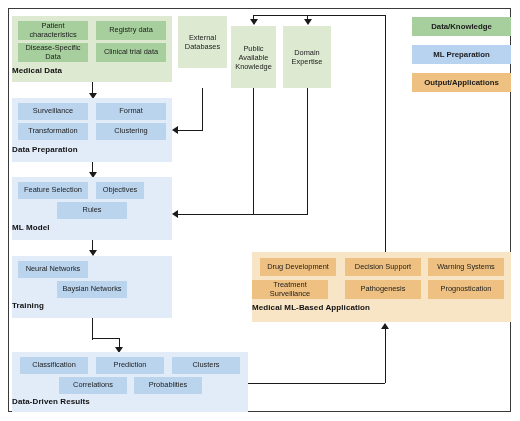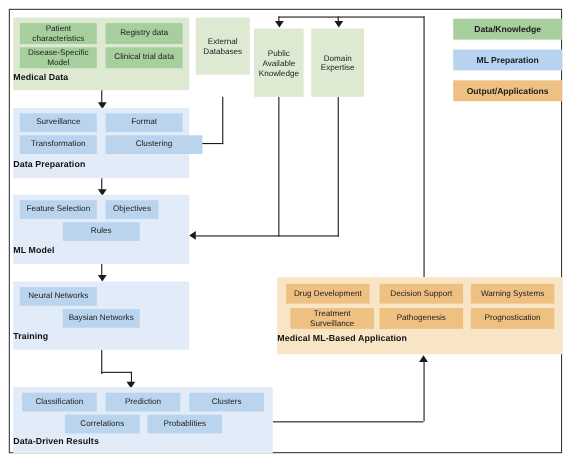--- a/index.html
+++ b/index.html
@@ -159,21 +159,21 @@
   <div class="arrow up" style="left:381.3px;top:323px;"></div>
 
   <div class="group green" style="left:12px;top:16px;width:160px;height:66px;">
     <div class="chip green" style="left:6px;top:5px;width:70px;height:19px;">
       <span>Patient characteristics</span>
     </div>
     <div class="chip green" style="left:84px;top:5px;width:70px;height:19px;">
       <span>Registry data</span>
     </div>
     <div class="chip green" style="left:6px;top:27px;width:70px;height:19px;">
-      <span>Disease-Specific Model</span>
+      <span>Disease-Specific Data</span>
     </div>
     <div class="chip green" style="left:84px;top:27px;width:70px;height:19px;">
       <span>Clinical trial data</span>
     </div>
     <div class="caption" style="top:50px;">Medical Data</div>
   </div>
 
   <div class="tallbox" style="left:178px;top:16px;width:49px;height:52px;">
     <span>External Databases</span>
   </div>
@@ -197,21 +197,21 @@
   <div class="group blue" style="left:12px;top:98px;width:160px;height:64px;">
     <div class="chip blue" style="left:6px;top:5px;width:70px;height:17px;">
       <span>Surveillance</span>
     </div>
     <div class="chip blue" style="left:84px;top:5px;width:70px;height:17px;">
       <span>Format</span>
     </div>
     <div class="chip blue" style="left:6px;top:25px;width:70px;height:17px;">
       <span>Transformation</span>
     </div>
-    <div class="chip blue" style="left:84px;top:25px;width:88px;height:17px;">
+    <div class="chip blue" style="left:84px;top:25px;width:70px;height:17px;">
       <span>Clustering</span>
     </div>
     <div class="caption" style="top:47px;">Data Preparation</div>
   </div>
 
   <div class="group blue" style="left:12px;top:177px;width:160px;height:63px;">
     <div class="chip blue" style="left:6px;top:5px;width:70px;height:17px;">
       <span>Feature Selection</span>
     </div>
     <div class="chip blue" style="left:84px;top:5px;width:48px;height:17px;">
@@ -255,21 +255,21 @@
   <div class="group orange" style="left:252px;top:252px;width:259px;height:70px;">
     <div class="chip orange" style="left:8px;top:6px;width:76px;height:18px;">
       <span>Drug Development</span>
     </div>
     <div class="chip orange" style="left:93px;top:6px;width:76px;height:18px;">
       <span>Decision Support</span>
     </div>
     <div class="chip orange" style="left:176px;top:6px;width:76px;height:18px;">
       <span>Warning Systems</span>
     </div>
-    <div class="chip orange" style="left:12px;top:28px;width:76px;height:19px;">
+    <div class="chip orange" style="left:0;top:28px;width:76px;height:19px;">
       <span>Treatment Surveillance</span>
     </div>
     <div class="chip orange" style="left:93px;top:28px;width:76px;height:19px;">
       <span>Pathogenesis</span>
     </div>
     <div class="chip orange" style="left:176px;top:28px;width:76px;height:19px;">
       <span>Prognostication</span>
     </div>
     <div class="caption" style="top:51px;">Medical ML-Based Application</div>
   </div>

